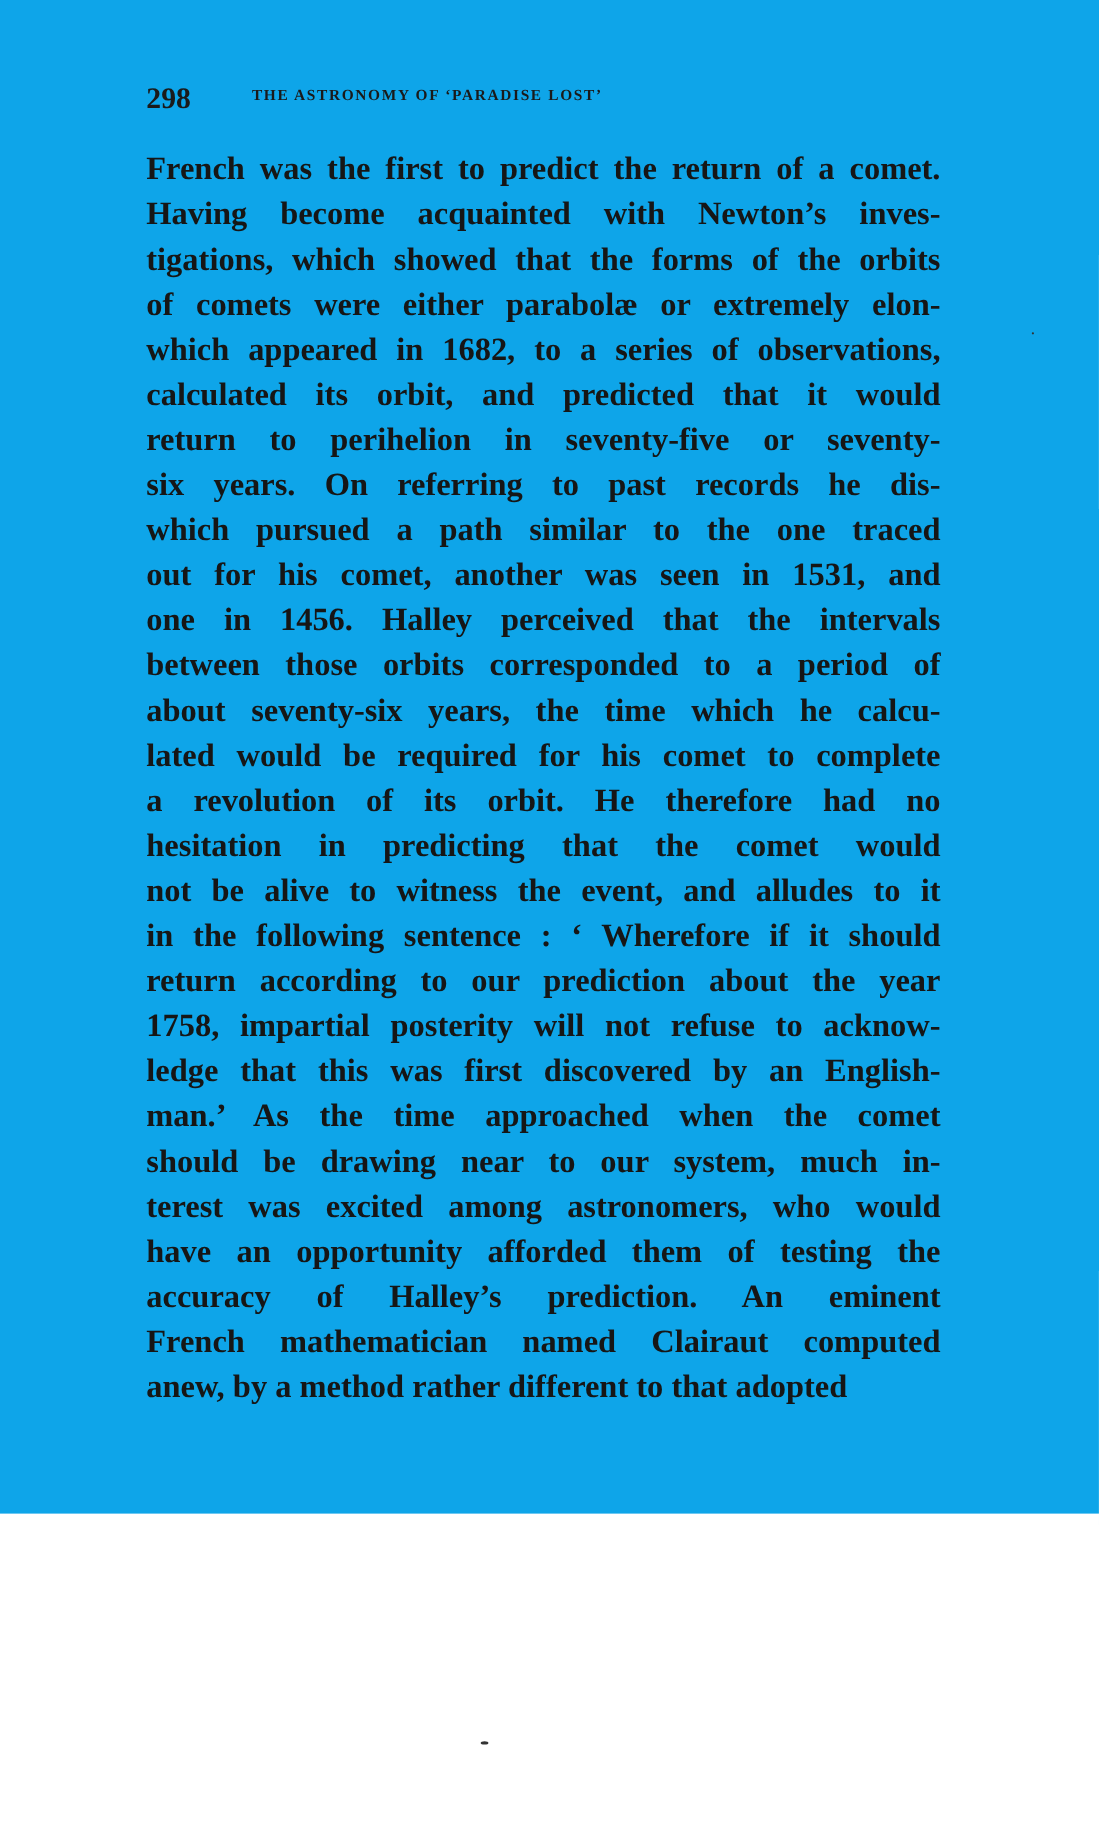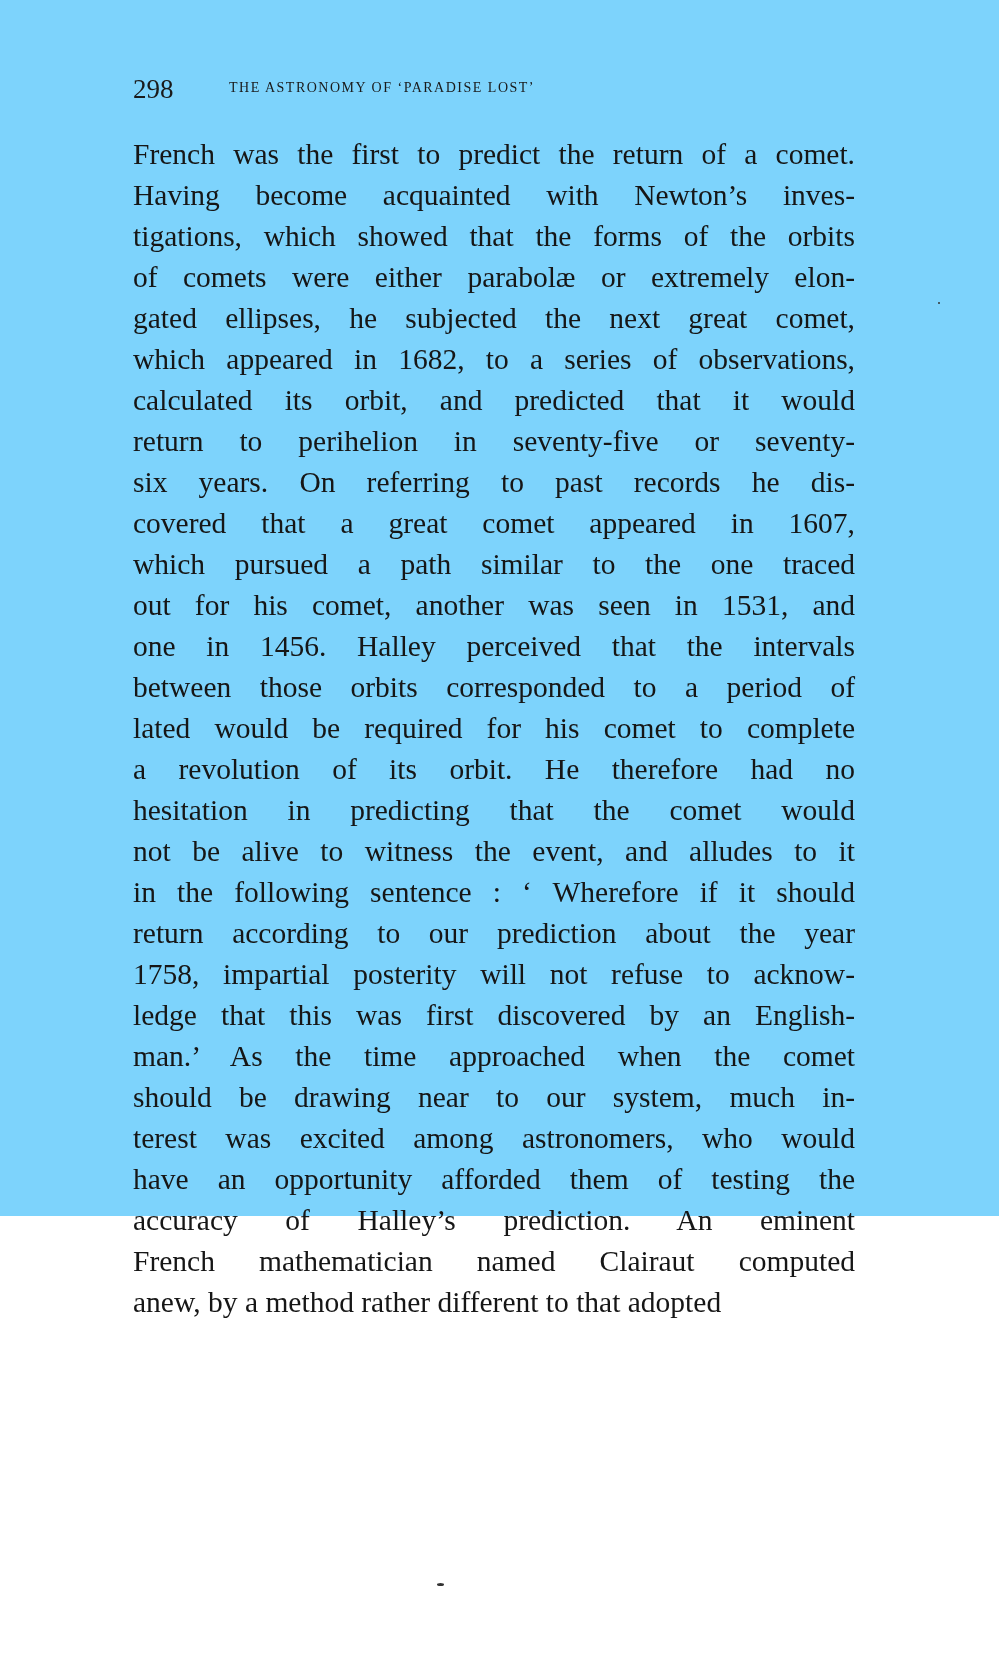--- a/index.html
+++ b/index.html
@@ -1,17 +1,17 @@
 <!DOCTYPE html>
 <html><head>
   <meta charset="utf-8">
   <style>
     html, body { margin: 0; padding: 0; background: #ffffff; }
     body { width: 999px; height: 1661px; position: relative; overflow: hidden; }
-    .page { position: absolute; left: 0; top: 0; width: 999px; height: 1216px; background: #7dd3fc; }
+    .page { position: absolute; left: 0; top: 0; width: 999px; height: 1376px; background: #0ea5e9; font-weight: bold; }
     .header { position: absolute; left: 133px; top: 74px; width: 720px; height: 40px;
       font-family: "Liberation Serif", "DejaVu Serif", serif; color: #1a1a1a; }
     .pnum { font-size: 27px; position: absolute; left: 0; top: 0; }
     .htitle { font-size: 14px; letter-spacing: 1.5px; position: absolute; left: 96px; top: 6px; }
     .body-text { position: absolute; left: 133px; top: 134px; width: 722px;
       font-family: "Liberation Serif", "DejaVu Serif", serif; font-size: 29.5px; color: #161616; }
     .line { height: 41px; line-height: 41px; white-space: nowrap; text-align: justify; text-align-last: justify; }
     .line.last { text-align-last: left; }
     .speck { position: absolute; background: #333; border-radius: 50%; }
   </style>
@@ -22,30 +22,29 @@
   <div class="header">
     <span class="pnum">298</span>
     <span class="htitle">THE ASTRONOMY OF ‘PARADISE LOST’</span>
   </div>
 
   <div class="body-text">
     <div class="line">French was the first to predict the return of a comet.</div>
     <div class="line">Having become acquainted with Newton’s inves-</div>
     <div class="line">tigations, which showed that the forms of the orbits</div>
     <div class="line">of comets were either parabolæ or extremely elon-</div>
-    <div class="line">gated ellipses, he subjected the next great comet,</div>
     <div class="line">which appeared in 1682, to a series of observations,</div>
     <div class="line">calculated its orbit, and predicted that it would</div>
     <div class="line">return to perihelion in seventy-five or seventy-</div>
     <div class="line">six years. On referring to past records he dis-</div>
-    <div class="line">covered that a great comet appeared in 1607,</div>
     <div class="line">which pursued a path similar to the one traced</div>
     <div class="line">out for his comet, another was seen in 1531, and</div>
     <div class="line">one in 1456. Halley perceived that the intervals</div>
     <div class="line">between those orbits corresponded to a period of</div>
+    <div class="line">about seventy-six years, the time which he calcu-</div>
     <div class="line">lated would be required for his comet to complete</div>
     <div class="line">a revolution of its orbit. He therefore had no</div>
     <div class="line">hesitation in predicting that the comet would</div>
     <div class="line">not be alive to witness the event, and alludes to it</div>
     <div class="line">in the following sentence : ‘ Wherefore if it should</div>
     <div class="line">return according to our prediction about the year</div>
     <div class="line">1758, impartial posterity will not refuse to acknow-</div>
     <div class="line">ledge that this was first discovered by an English-</div>
     <div class="line">man.’ As the time approached when the comet</div>
     <div class="line">should be drawing near to our system, much in-</div>

